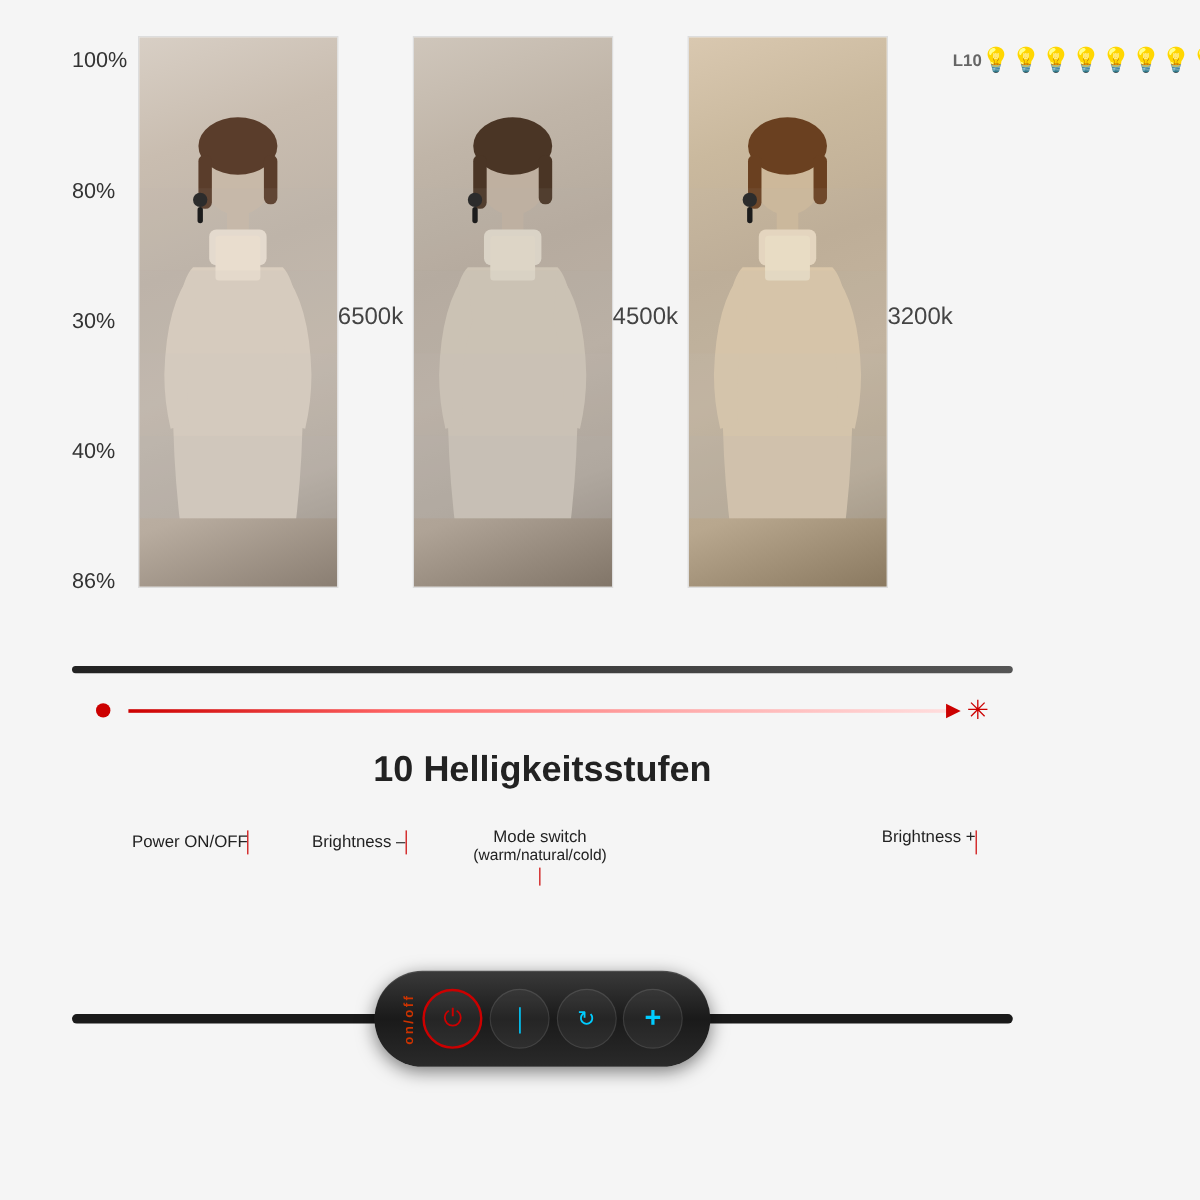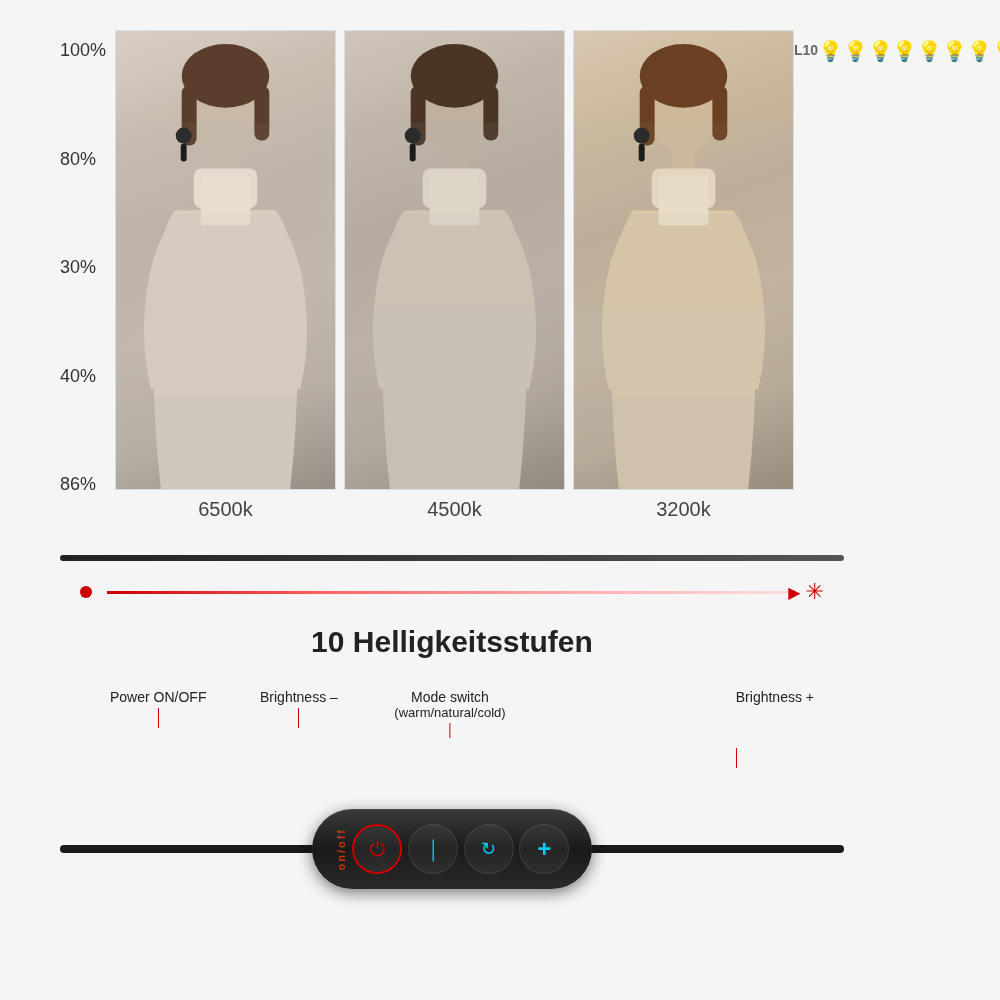--- a/index.html
+++ b/index.html
@@ -48,21 +48,21 @@
 
     .images-section {
       display: flex;
       flex: 1;
       gap: 8px;
     }
 
     .image-col {
       flex: 1;
       display: flex;
-      flex-direction: column;
+      flex-direction: row;
       align-items: center;
     }
 
     .image-frame {
       width: 100%;
       height: 460px;
       position: relative;
       overflow: hidden;
       border: 1px solid #ddd;
     }
@@ -445,39 +445,39 @@
     <div class="arrow-line"></div>
     <span class="star-right">✳</span>
   </div>
 
   <div class="helligkeitsstufen">10 Helligkeitsstufen</div>
 
   <div class="control-section">
 
     <div style="width:100%; position:relative; height:100px; margin-bottom: 0px;">
 
-      <div style="position:absolute; left:50px; top:0; display:flex; flex-direction:column; align-items:center;">
+      <div style="position:absolute; left:50px; top:0; display:flex; flex-direction:row; align-items:center;">
         <span style="font-size:14px; color:#222; white-space:nowrap;">Power ON/OFF</span>
 
         <div style="width:1px; height:20px; background:#cc0000; margin-top:3px;"></div>
         <div style="width:1px; height:0; border-top: none;"></div>
       </div>
 
-      <div style="position:absolute; left:200px; top:0; display:flex; flex-direction:column; align-items:center;">
+      <div style="position:absolute; left:200px; top:0; display:flex; flex-direction:row; align-items:center;">
         <span style="font-size:14px; color:#222; white-space:nowrap;">Brightness –</span>
         <div style="width:1px; height:20px; background:#cc0000; margin-top:3px;"></div>
       </div>
 
       <div style="position:absolute; left:390px; top:0; display:flex; flex-direction:column; align-items:center; transform: translateX(-50%);">
         <span style="font-size:14px; color:#222; white-space:nowrap;">Mode switch</span>
         <span style="font-size:13px; color:#222; white-space:nowrap;">(warm/natural/cold)</span>
         <div style="width:1px; height:15px; background:#cc0000; margin-top:3px;"></div>
       </div>
 
-      <div style="position:absolute; right:30px; top:0; display:flex; flex-direction:column; align-items:flex-start;gap:40px;">
+      <div style="position:absolute; right:30px; top:0; display:flex; flex-direction:row; align-items:flex-start;">
         <span style="font-size:14px; color:#222; white-space:nowrap;">Brightness +</span>
         <div style="width:1px; height:20px; background:#cc0000; margin-top:3px;"></div>
       </div>
 
     </div>
 
     <div class="wire-controller-row">
 
       <div class="wire-left"></div>
 

